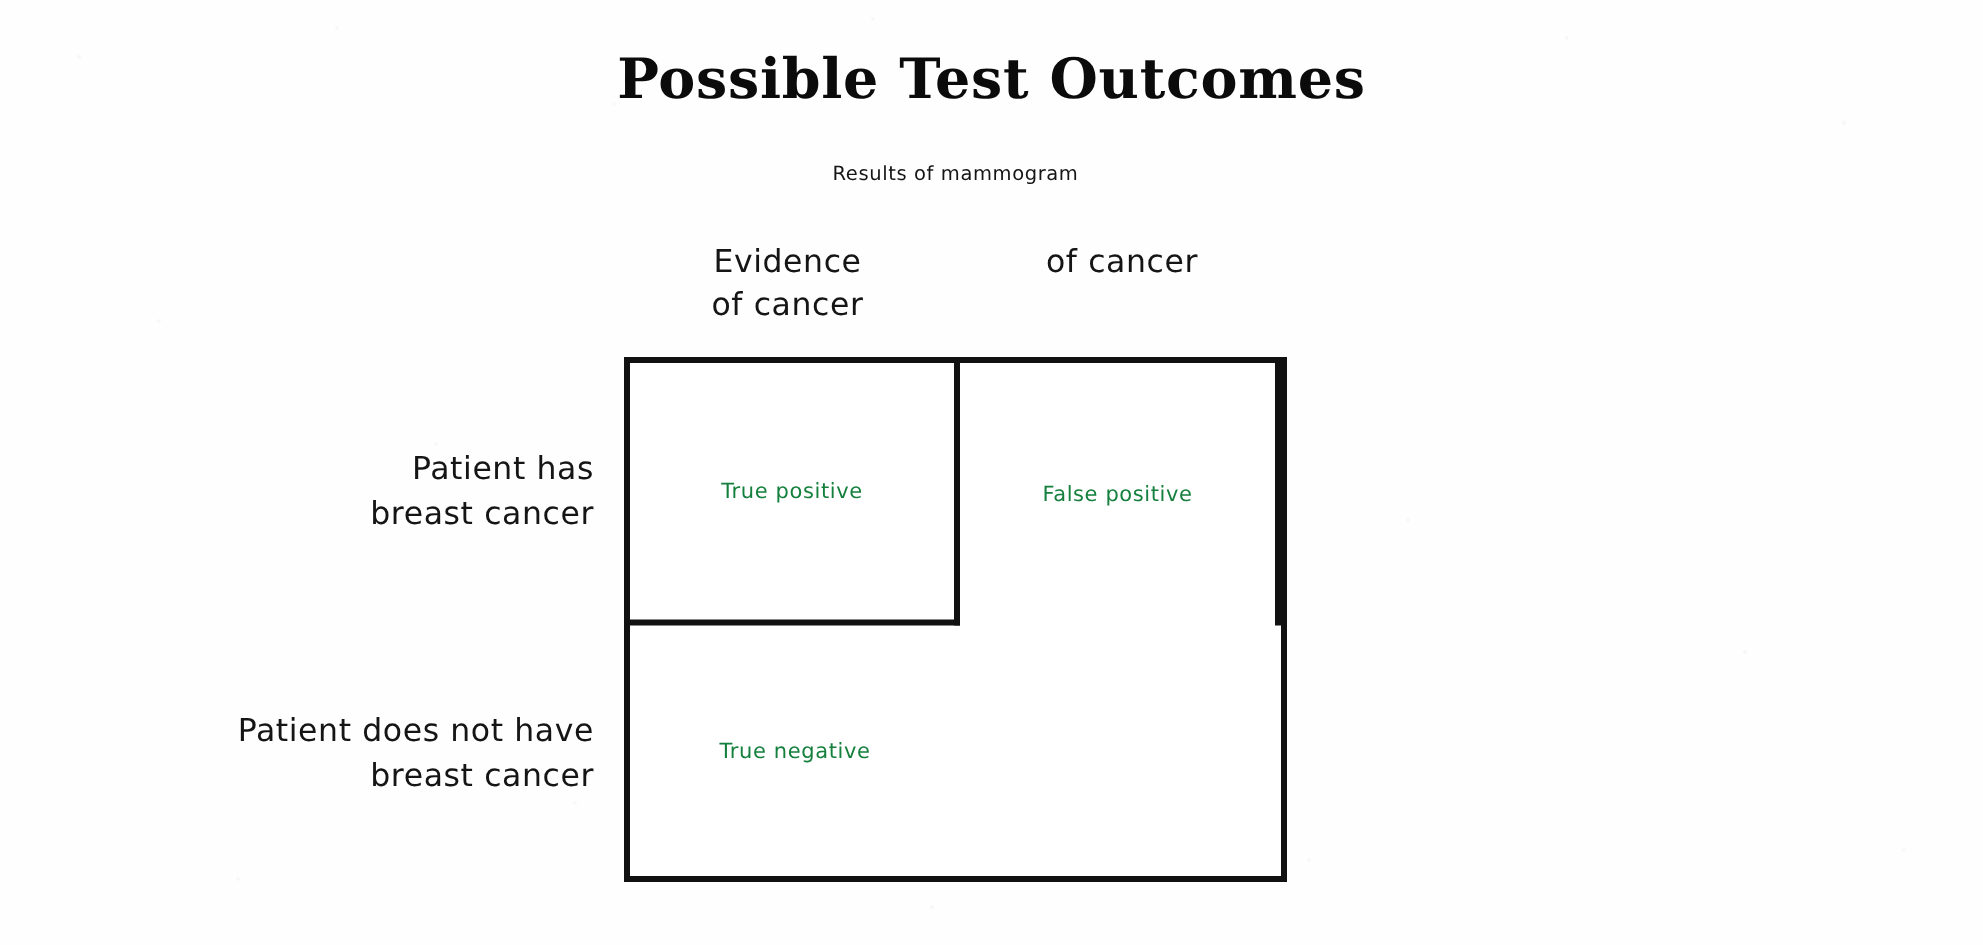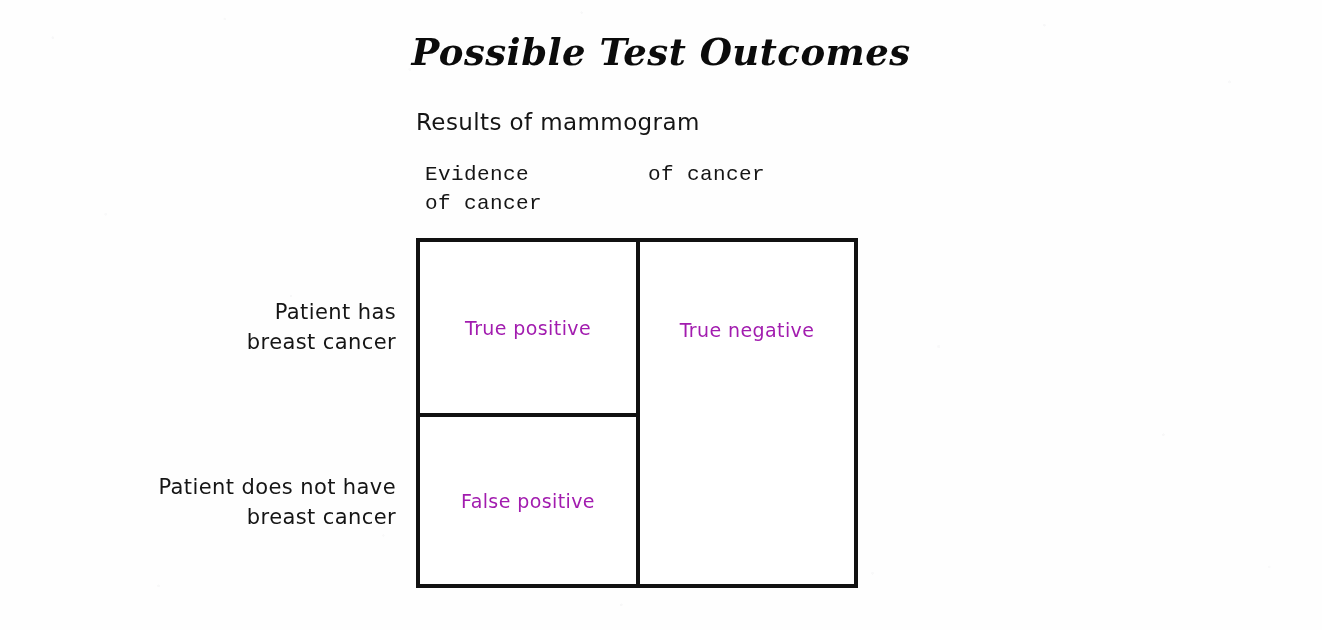--- a/index.html
+++ b/index.html
@@ -51,45 +51,44 @@
     left: 0;
     top: 30px;
     width: 1322px;
     text-align: center;
     font-family: "DejaVu Serif", serif;
     font-weight: bold;
     font-size: 37px;
     letter-spacing: 0.5px;
     color: #0b0b0b;
     white-space: nowrap;
-    font-style: italic;
   }
 
   
   #results-heading {
     position: absolute;
     left: 416px;
     top: 109px;
     width: 442px;
-    text-align: left;
-    font-size: 23px;
+    text-align: center;
+    font-size: 13px;
     letter-spacing: 0.4px;
     color: #151515;
     white-space: nowrap;
   }
 
   .col-header {
     position: absolute;
     top: 160px;
     width: 200px;
+    text-align: center;
     font-size: 21px;
     line-height: 29px;
     letter-spacing: 0.4px;
     color: #151515;
-    font-family: Liberation Mono, monospace;
   }
   #col-header-0 { left: 425px; }
   #col-header-1 { left: 648px; }
   .col-header .line { display: block; white-space: nowrap; }
 
   
   .row-header {
     position: absolute;
     right: 926px;           
     width: 420px;
@@ -115,23 +114,23 @@
     display: grid;
     grid-template-columns: 220px 1fr;
     grid-template-rows: 175px 1fr;
     background: #ffffff;
   }
 
   .cell {
     display: flex;
     align-items: center;
     justify-content: center;
-    font-size: 19px;
+    font-size: 14px;
     letter-spacing: 0.4px;
-    color: #a21caf;
+    color: #15803d;
     white-space: nowrap;
     box-sizing: border-box;
   }
   .cell.b-right  { border-right: 4px solid #111111; }
   .cell.b-bottom { border-bottom: 4px solid #111111; }
 </style>
 </head>
 <body>
 
 <div id="page">
@@ -156,17 +155,17 @@
     <span class="line">breast cancer</span>
   </div>
 
   <div class="row-header" id="row-header-1">
     <span class="line">Patient does not have</span>
     <span class="line">breast cancer</span>
   </div>
 
   <div id="matrix">
     <div class="cell b-right b-bottom">True positive</div>
+    <div class="cell b-right">False positive</div>
     <div class="cell">True negative</div>
-    <div class="cell b-right">False positive</div>
   </div>
 
 </div>
 
 </body></html>

